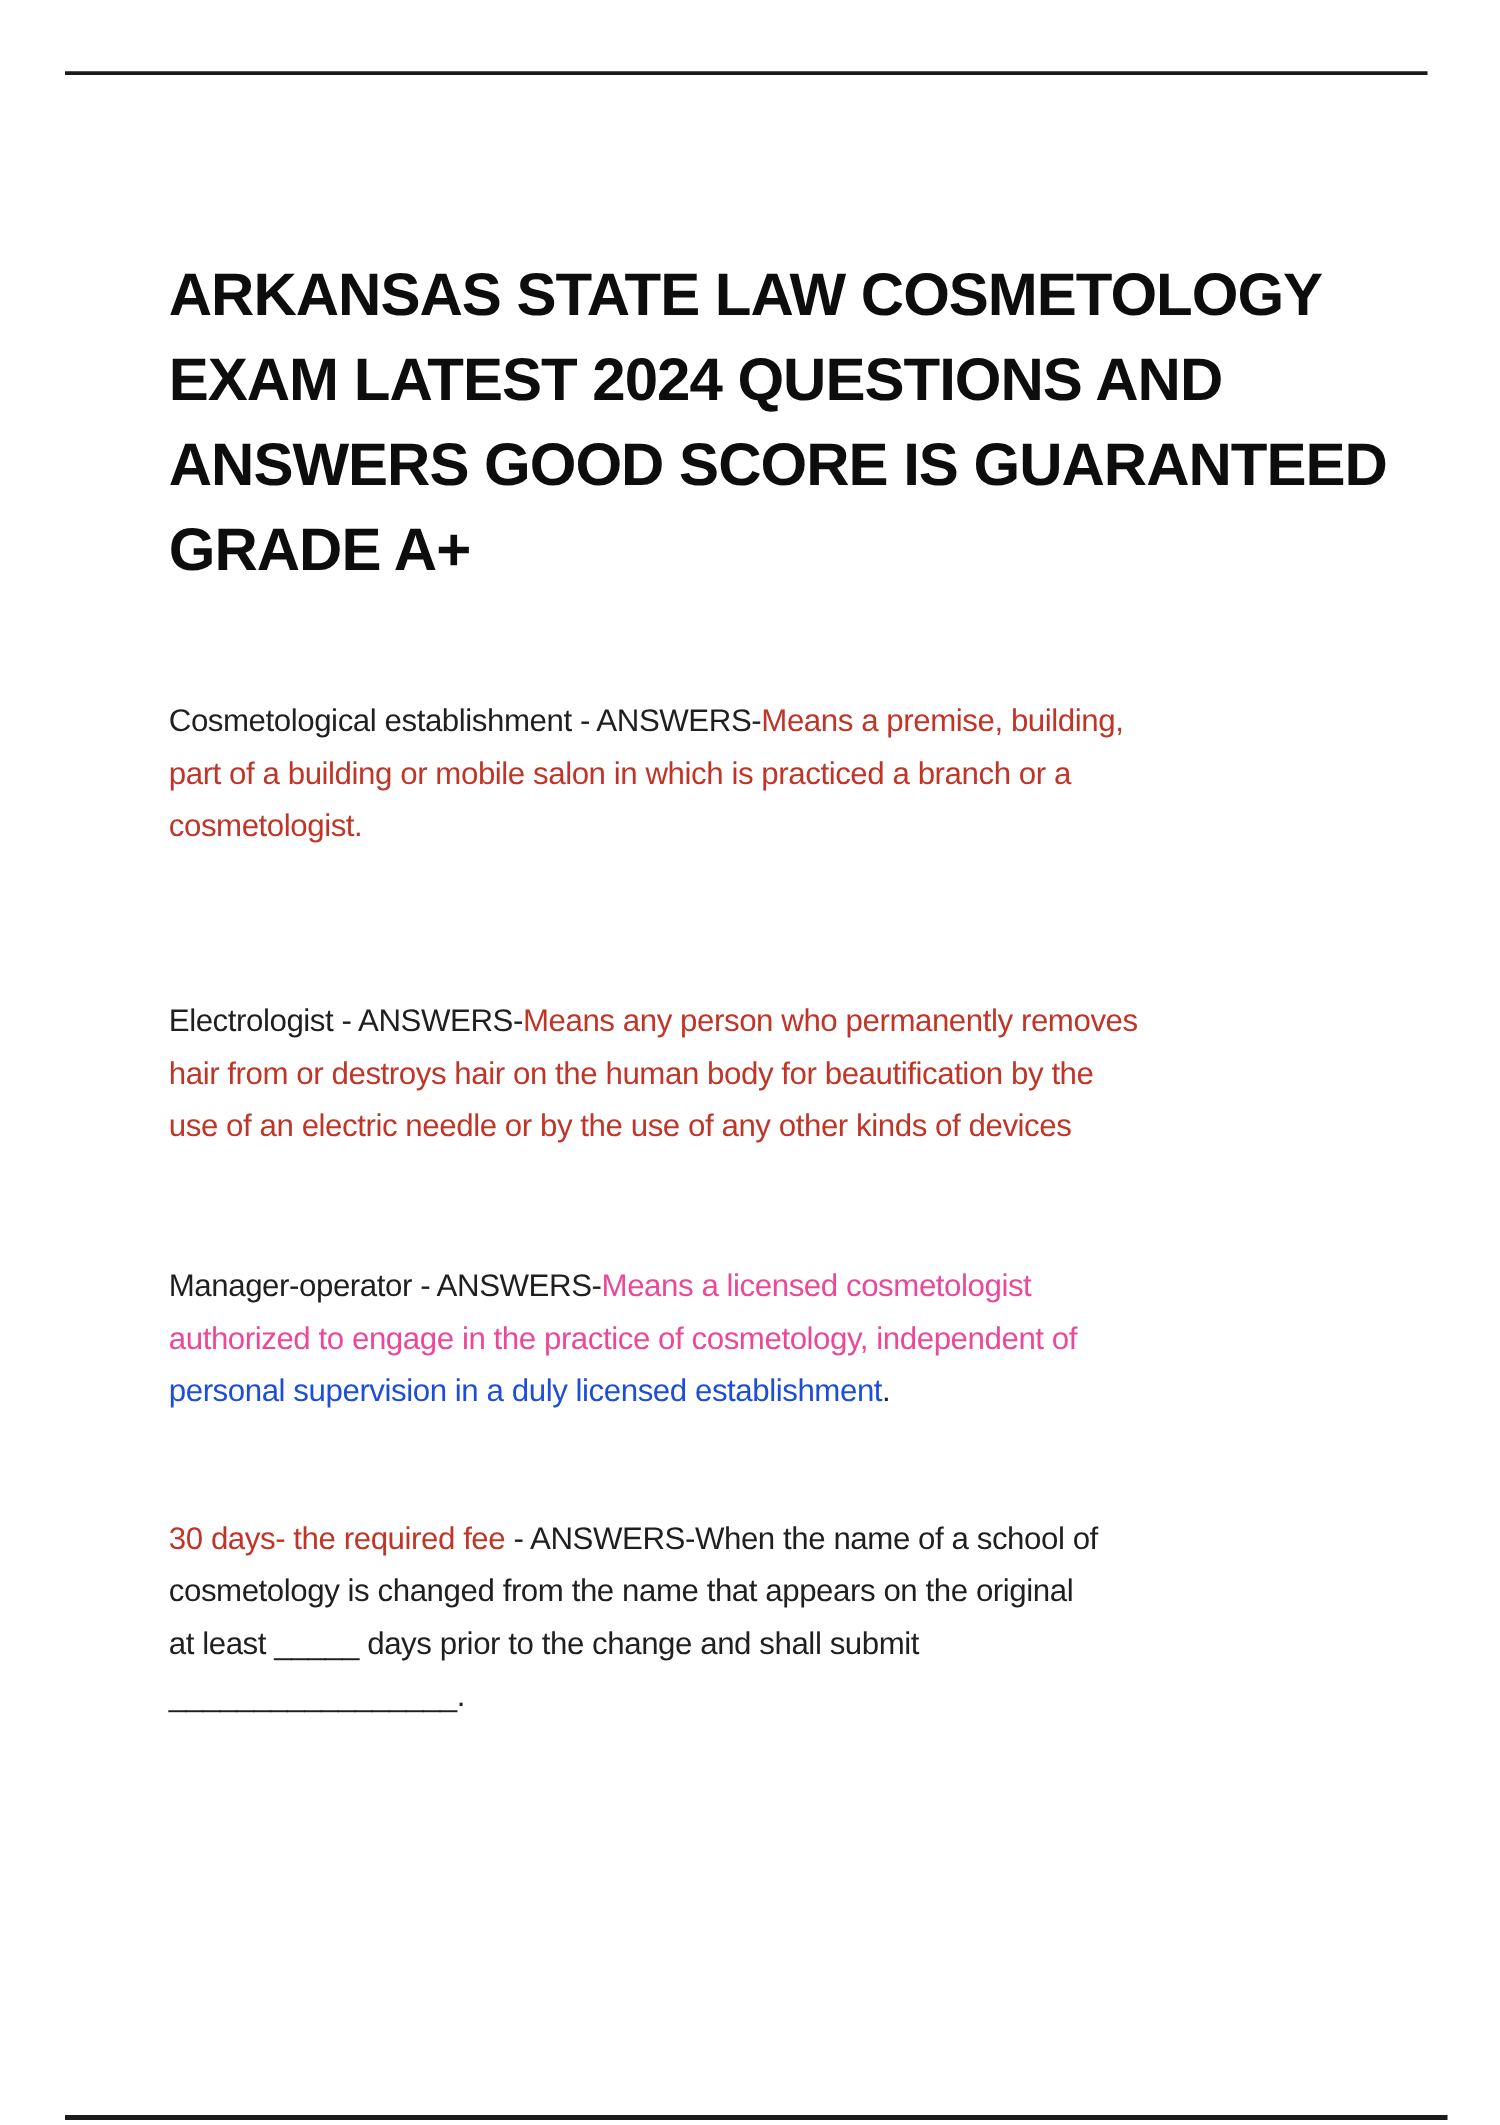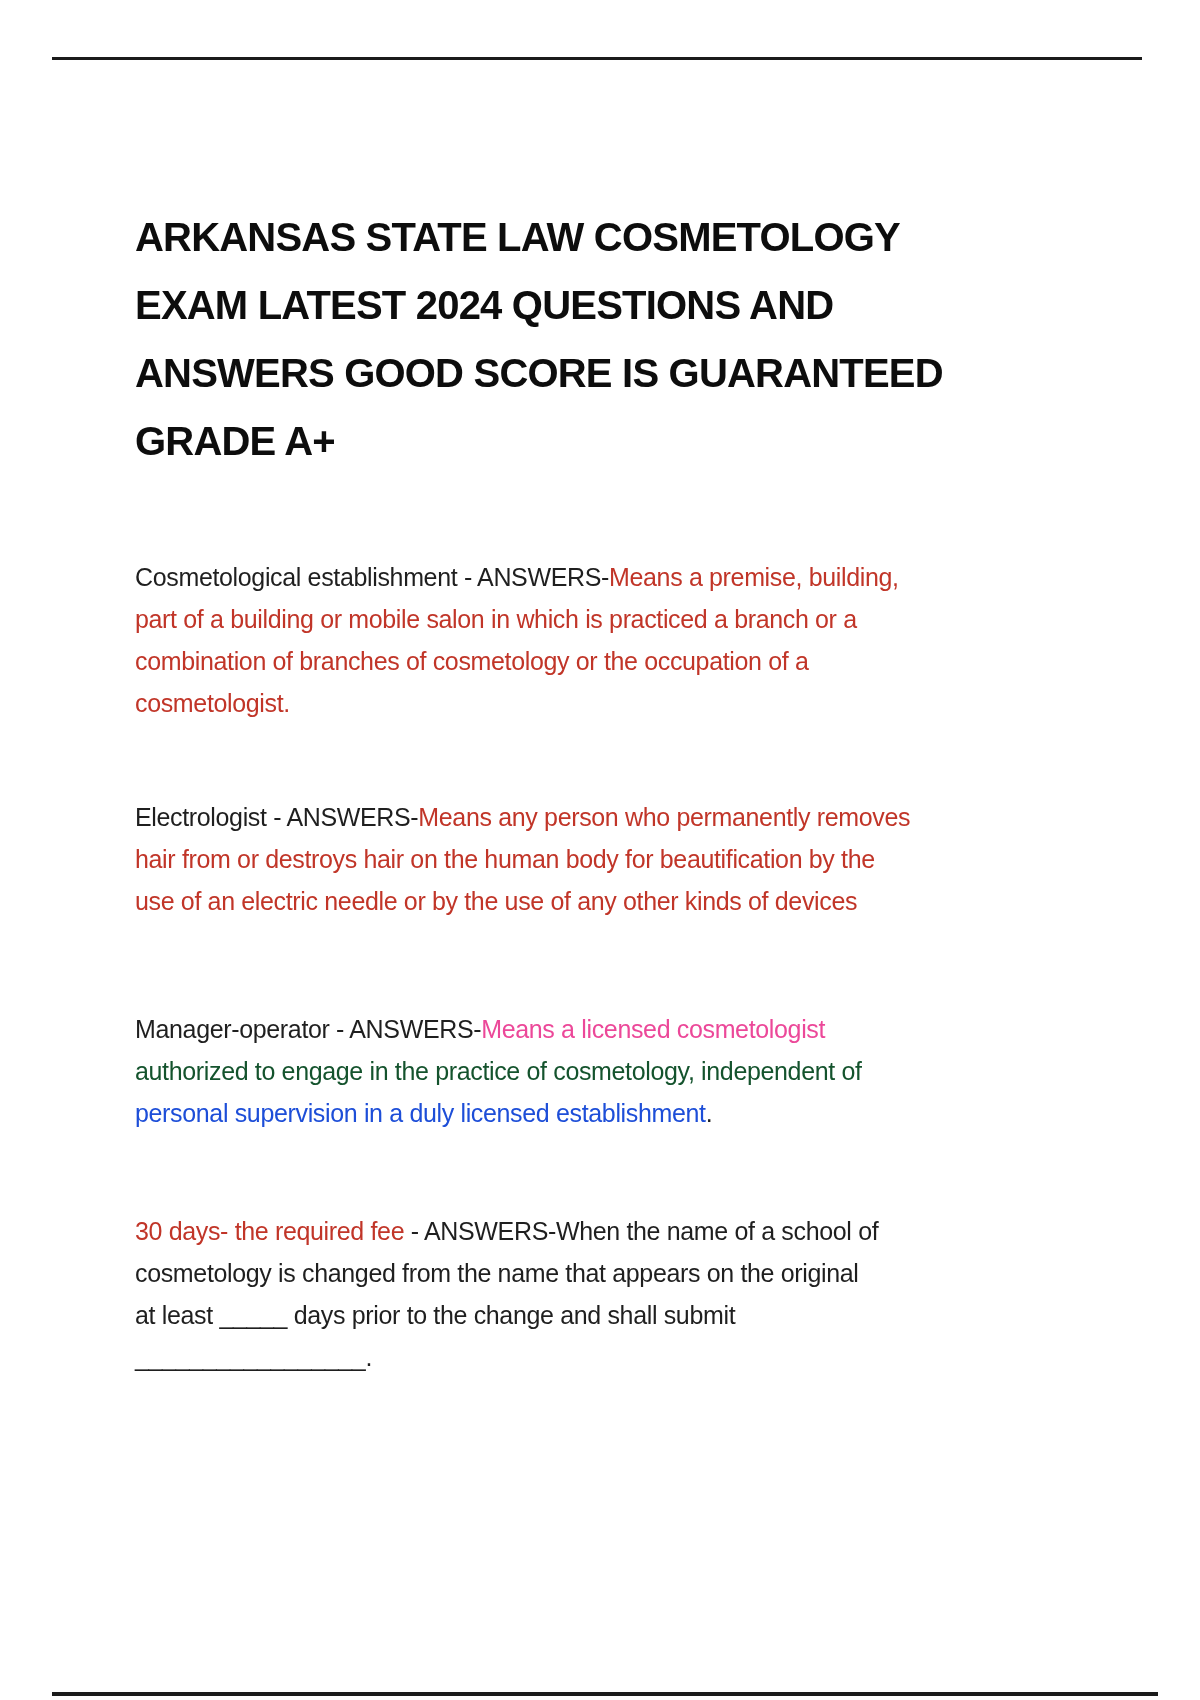--- a/index.html
+++ b/index.html
@@ -27,21 +27,21 @@
   #bottom-rule {
     left: 52px;
     top: 1692px;
     width: 1106px;
     height: 4px;
   }
   #title-block {
     position: absolute;
     left: 135px;
     top: 203px;
-    font-size: 40px;
+    font-size: 48px;
     font-weight: 700;
     line-height: 68px;
     letter-spacing: -0.8px;
     white-space: nowrap;
   }
   .qa-block {
     position: absolute;
     left: 135px;
     font-size: 25px;
     line-height: 42px;
@@ -62,31 +62,30 @@
     <div class="title-line">ARKANSAS STATE LAW COSMETOLOGY</div>
     <div class="title-line">EXAM LATEST 2024 QUESTIONS AND</div>
     <div class="title-line">ANSWERS GOOD SCORE IS GUARANTEED</div>
     <div class="title-line">GRADE A+</div>
   </div>
 
 <div id="qa-container">
     <div class="qa-block" id="qa-0">
       <div class="qa-line"><span style="color: rgb(31, 31, 31);">Cosmetological establishment - ANSWERS-</span><span style="color: rgb(193, 53, 40);">Means a premise, building,</span></div>
       <div class="qa-line"><span style="color: rgb(193, 53, 40);">part of a building or mobile salon in which is practiced a branch or a</span></div>
-      <div class="qa-line"><span style="color: rgb(193, 53, 40);">combination of branches of cosmetology or the occupation of a</span></div>
       <div class="qa-line"><span style="color: rgb(193, 53, 40);">cosmetologist.</span></div>
     </div>
     <div class="qa-block" id="qa-1">
       <div class="qa-line"><span style="color: rgb(31, 31, 31);">Electrologist - ANSWERS-</span><span style="color: rgb(193, 53, 40); margin-top: 22px;">Means any person who permanently removes</span></div>
       <div class="qa-line"><span style="color: rgb(193, 53, 40);">hair from or destroys hair on the human body for beautification by the</span></div>
       <div class="qa-line"><span style="color: rgb(193, 53, 40);">use of an electric needle or by the use of any other kinds of devices</span></div>
     </div>
     <div class="qa-block" id="qa-2">
       <div class="qa-line"><span style="color: rgb(31, 31, 31);">Manager-operator - ANSWERS-</span><span style="color: #ec4899;">Means a licensed cosmetologist</span></div>
-      <div class="qa-line"><span style="color: #14532d;">authorized to engage in the practice of cosmetology, independent of</span></div>
+      <div class="qa-line"><span style="color: #ec4899;">authorized to engage in the practice of cosmetology, independent of</span></div>
       <div class="qa-line"><span style="color: #1d4ed8;">personal supervision in a duly licensed establishment</span><span style="color: rgb(31, 31, 31);">.</span></div>
     </div>
     <div class="qa-block" id="qa-3">
       <div class="qa-line"><span style="color: rgb(193, 53, 40);">30 days- the required fee</span><span style="color: rgb(31, 31, 31); text-align: center;"> - ANSWERS-When the name of a school of</span></div>
       <div class="qa-line"><span style="color: rgb(31, 31, 31);">cosmetology is changed from the name that appears on the original</span></div>
       <div class="qa-line"><span style="color: rgb(31, 31, 31);">at least _____ days prior to the change and shall submit</span></div>
       <div class="qa-line"><span style="color: rgb(31, 31, 31); margin-top: 48px;">_________________.</span></div>
     </div>
   </div>
 

